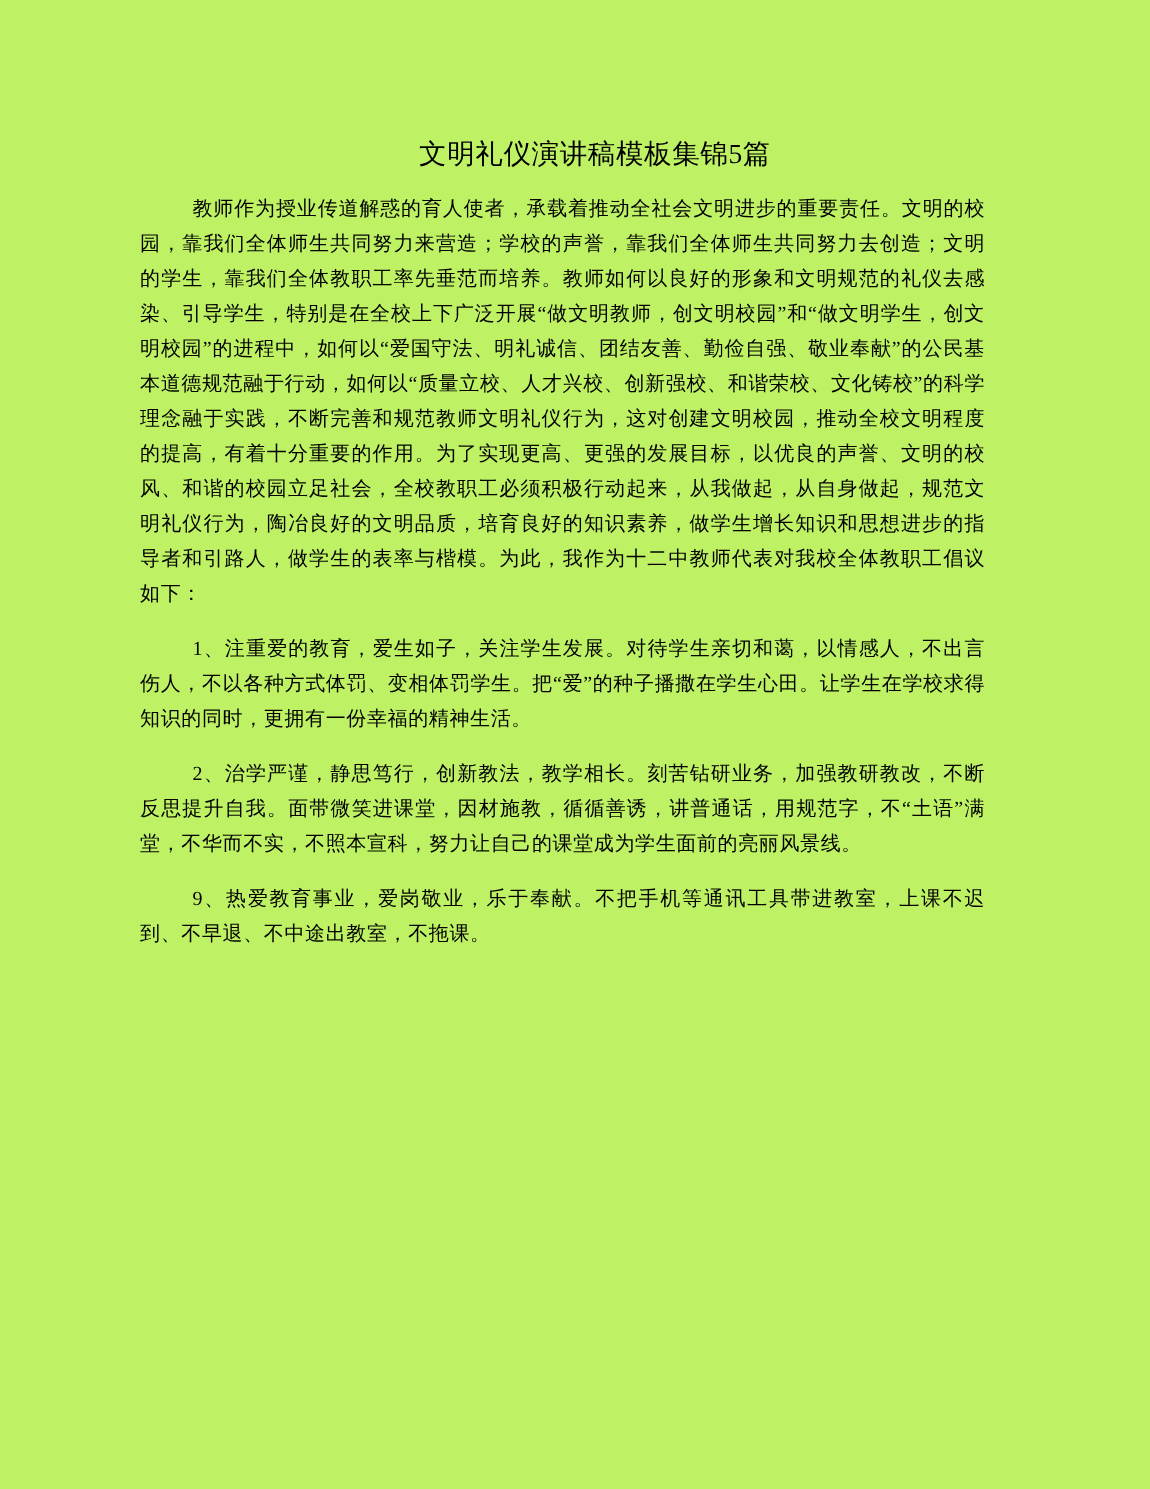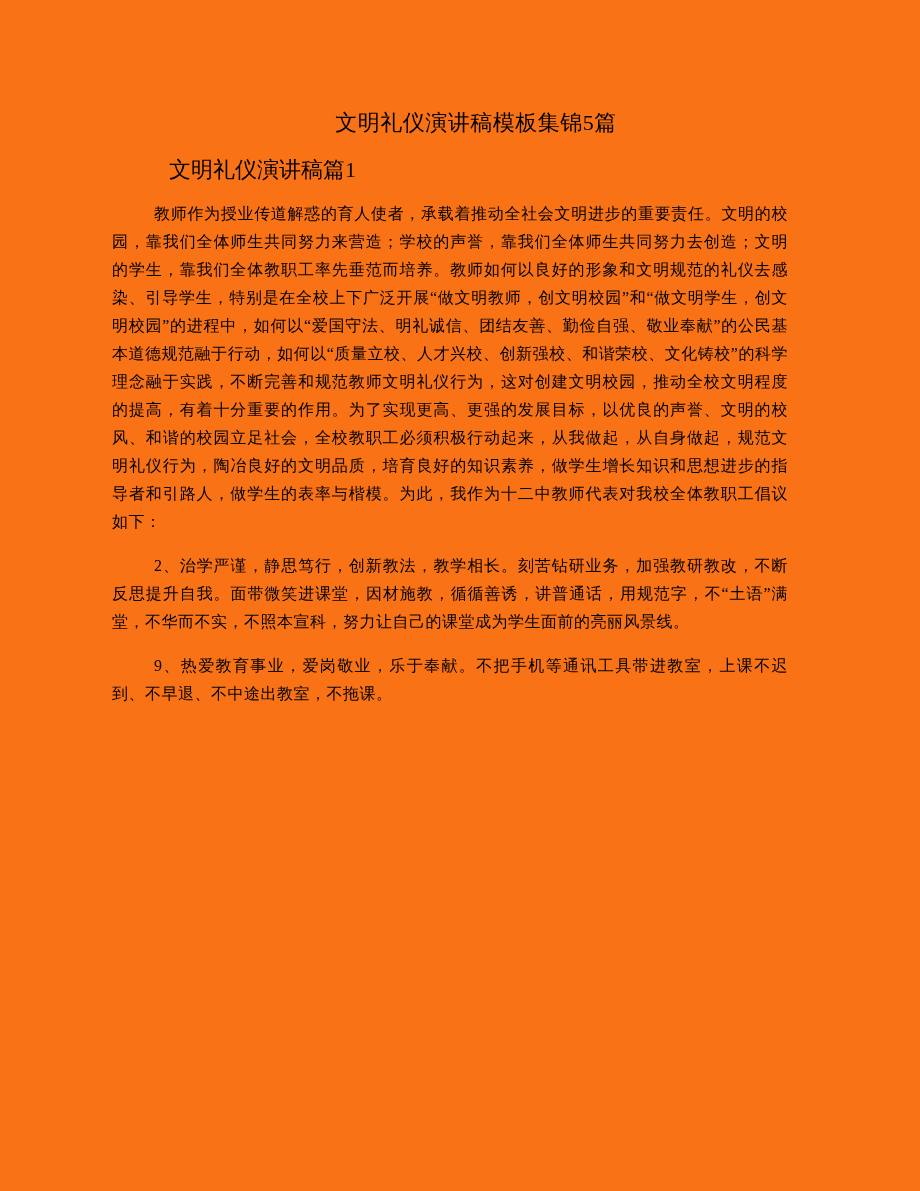--- a/index.html
+++ b/index.html
@@ -4,21 +4,21 @@
 <style>
   html, body {
     margin: 0;
     padding: 0;
     background: #ffffff;
   }
   .page {
     position: relative;
     width: 920px;
     height: 1191px;
-    background: #f97316;
+    background: #bef264;
     overflow: hidden;
     font-family: "Liberation Serif", "DejaVu Serif", serif;
     color: #000000;
   }
   .content {
     margin-left: 112px;
     width: 676px;
   }
   .doc-title {
     padding-top: 108px;
@@ -44,18 +44,18 @@
     text-align: justify;
     letter-spacing: 0.5px;
   }
 </style>
 </head>
 <body>
 
 <div class="page">
   <div class="content">
     <div class="doc-title">文明礼仪演讲稿模板集锦5篇</div>
-    <div class="doc-heading">文明礼仪演讲稿篇1</div>
     <p class="para">教师作为授业传道解惑的育人使者，承载着推动全社会文明进步的重要责任。文明的校园，靠我们全体师生共同努力来营造；学校的声誉，靠我们全体师生共同努力去创造；文明的学生，靠我们全体教职工率先垂范而培养。教师如何以良好的形象和文明规范的礼仪去感染、引导学生，特别是在全校上下广泛开展“做文明教师，创文明校园”和“做文明学生，创文明校园”的进程中，如何以“爱国守法、明礼诚信、团结友善、勤俭自强、敬业奉献”的公民基本道德规范融于行动，如何以“质量立校、人才兴校、创新强校、和谐荣校、文化铸校”的科学理念融于实践，不断完善和规范教师文明礼仪行为，这对创建文明校园，推动全校文明程度的提高，有着十分重要的作用。为了实现更高、更强的发展目标，以优良的声誉、文明的校风、和谐的校园立足社会，全校教职工必须积极行动起来，从我做起，从自身做起，规范文明礼仪行为，陶冶良好的文明品质，培育良好的知识素养，做学生增长知识和思想进步的指导者和引路人，做学生的表率与楷模。为此，我作为十二中教师代表对我校全体教职工倡议如下：</p>
+    <p class="para">1、注重爱的教育，爱生如子，关注学生发展。对待学生亲切和蔼，以情感人，不出言伤人，不以各种方式体罚、变相体罚学生。把“爱”的种子播撒在学生心田。让学生在学校求得知识的同时，更拥有一份幸福的精神生活。</p>
     <p class="para">2、治学严谨，静思笃行，创新教法，教学相长。刻苦钻研业务，加强教研教改，不断反思提升自我。面带微笑进课堂，因材施教，循循善诱，讲普通话，用规范字，不“土语”满堂，不华而不实，不照本宣科，努力让自己的课堂成为学生面前的亮丽风景线。</p>
     <p class="para">9、热爱教育事业，爱岗敬业，乐于奉献。不把手机等通讯工具带进教室，上课不迟到、不早退、不中途出教室，不拖课。</p>
   </div>
 </div>
 
 </body></html>

